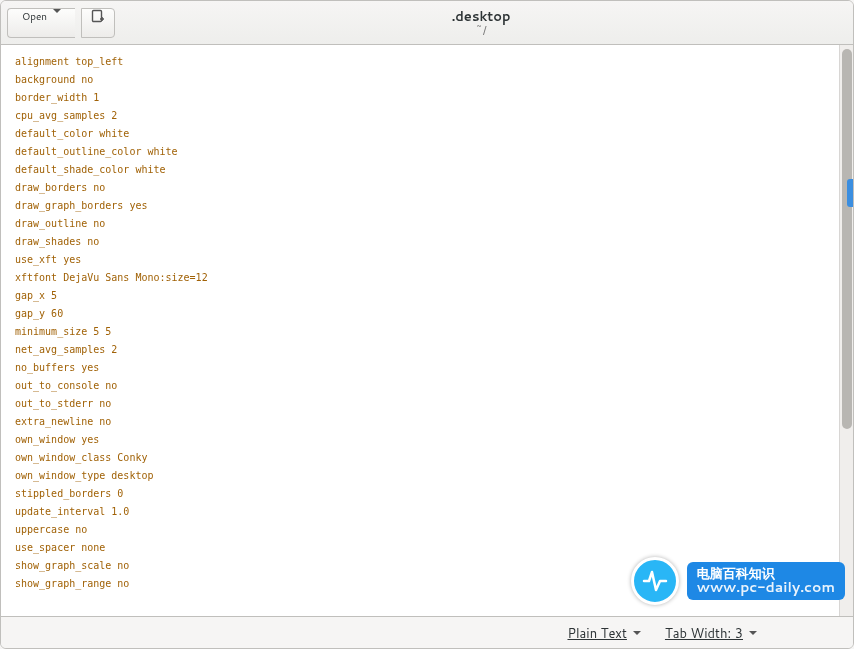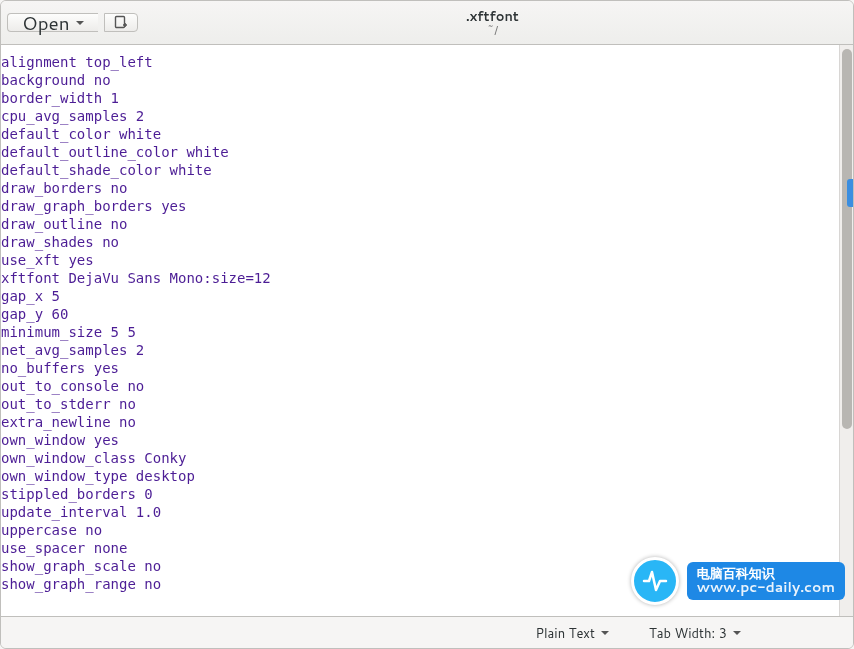--- a/index.html
+++ b/index.html
@@ -40,29 +40,29 @@
     display: flex;
     flex-direction: column;
     align-items: center;
     justify-content: center;
     line-height: 1.1;
   }
   .title { font-weight: bold; font-size: 13px; }
   .subtitle { font-size: 11px; color: #777; }
   .btn {
     display: inline-flex;
-    align-items: center;
+    align-items: flex-start;
     justify-content: center;
     gap: 6px;
-    height: 19px;
+    height: 30px;
     padding: 0 14px;
     border: 1px solid #c0bfbc;
     border-radius: 4px;
     background: linear-gradient(#fdfdfc, #edecea);
-    font-size: 19px;
+    font-size: 10px;
     color: #2e3436;
     cursor: pointer;
     user-select: none;
   }
   .btn.icon-only { width: 34px; padding: 0; }
   .btn svg { display: block; }
   .joined-left { border-top-right-radius: 0; border-bottom-right-radius: 0; border-right: none; }
   .joined-right { border-top-left-radius: 0; border-bottom-left-radius: 0; }
   .tri-down {
     width: 0; height: 0;
@@ -71,26 +71,26 @@
     border-top: 4px solid #555;
   }
   .editor-wrap {
     flex: 1;
     display: flex;
     overflow: hidden;
     background: #ffffff;
   }
   .editor {
     flex: 1;
-    padding: 8px 0;
+    padding: 8px 14px;
     font-family: "DejaVu Sans Mono", monospace;
-    font-size: 14px;
+    font-size: 10px;
     line-height: 18px;
     white-space: pre;
-    color: #4c1d95;
+    color: #a16207;
     overflow: auto;
     border: none;
     resize: none;
     outline: none;
   }
   .scrollbar-track {
     width: 14px;
     background: #f0eeec;
     border-left: 1px solid #d8d6d4;
     position: relative;
@@ -99,27 +99,28 @@
     position: absolute;
     left: 2px;
     width: 10px;
     background: #b8b6b2;
     border-radius: 5px;
   }
   .statusbar {
     display: flex;
     align-items: center;
     justify-content: flex-end;
-    gap: 40px;
+    gap: 24px;
     height: 32px;
     padding: 0 12px;
     background: #f6f5f4;
     border-top: 1px solid #c0bfbc;
     font-size: 13px;
     color: #2e3436;
+    text-decoration: underline;
   }
   .statusbar .status-item {
     display: inline-flex;
     align-items: center;
     gap: 6px;
     cursor: pointer;
   }
   .watermark {
     position: absolute;
     right: 8px;
@@ -173,21 +174,21 @@
       <div class="btn icon-only joined-right">
         <svg width="16" height="16" viewBox="0 0 16 16">
           <rect x="2.5" y="1.5" width="9" height="11" rx="1" fill="none" stroke="#555" stroke-width="1.4"></rect>
           <line x1="10" y1="10" x2="14" y2="10" stroke="#555" stroke-width="1.6"></line>
           <line x1="12" y1="8" x2="12" y2="12" stroke="#555" stroke-width="1.6"></line>
         </svg>
       </div>
     </div>
 
     <div class="hb-center">
-      <span class="title">.xftfont</span>
+      <span class="title">.desktop</span>
       <span class="subtitle">~/</span>
     </div>
 
   </div>
 
   <div class="editor-wrap">
     <div class="editor">alignment top_left
 background no
 border_width 1
 cpu_avg_samples 2

